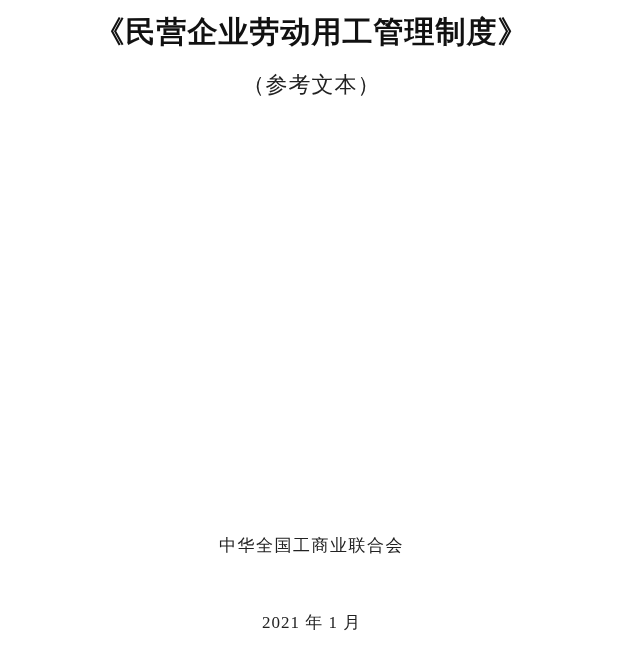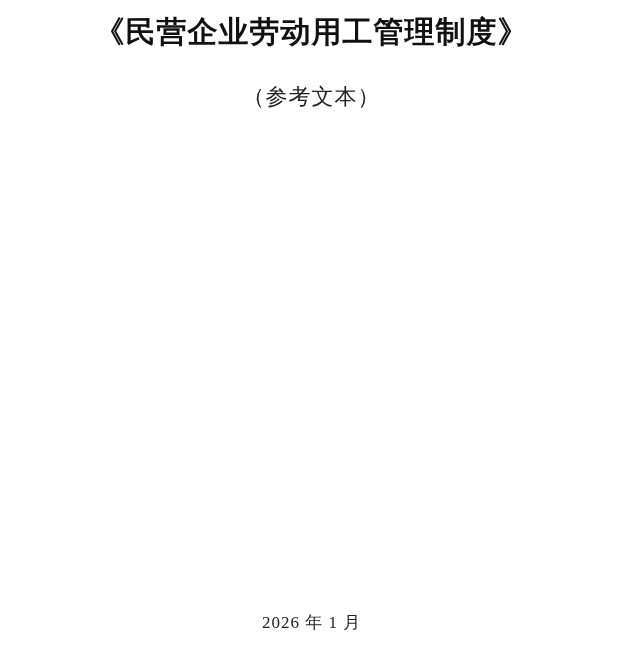--- a/index.html
+++ b/index.html
@@ -24,21 +24,21 @@
     width: 100%;
     text-align: center;
     font-size: 30px;
     font-weight: bold;
     letter-spacing: 1px;
     color: #111111;
     white-space: nowrap;
   }
   .doc-subtitle {
     position: absolute;
-    top: 82px;
+    top: 70px;
     left: 0;
     width: 100%;
     text-align: center;
     font-size: 22px;
     font-weight: normal;
     letter-spacing: 1px;
     color: #222222;
     white-space: nowrap;
   }
   .footer-block {
@@ -57,17 +57,18 @@
 </style>
 </head>
 <body>
 
 <div class="page">
 
   <div class="doc-title">《民营企业劳动用工管理制度》</div>
 
   <div class="doc-subtitle">（参考文本）</div>
 
+  <div class="footer-block org-line-1">中华全国工商业联合会</div>
 
 
-  <div class="footer-block date-line">2026 年 1 月</div>
+  <div class="footer-block date-line">2021 年 1 月</div>
 
 </div>
 
 </body></html>

